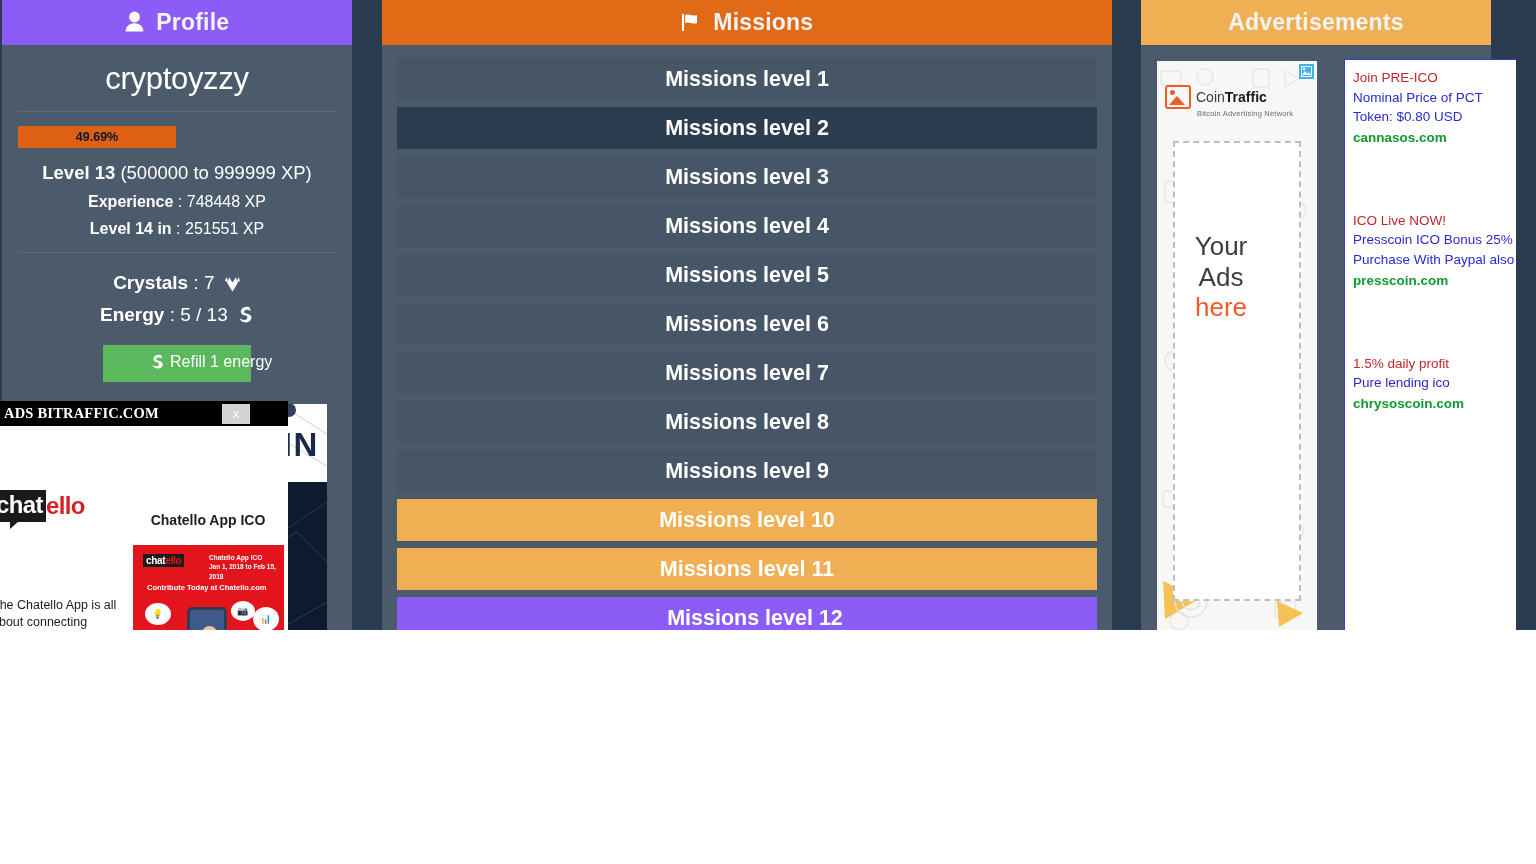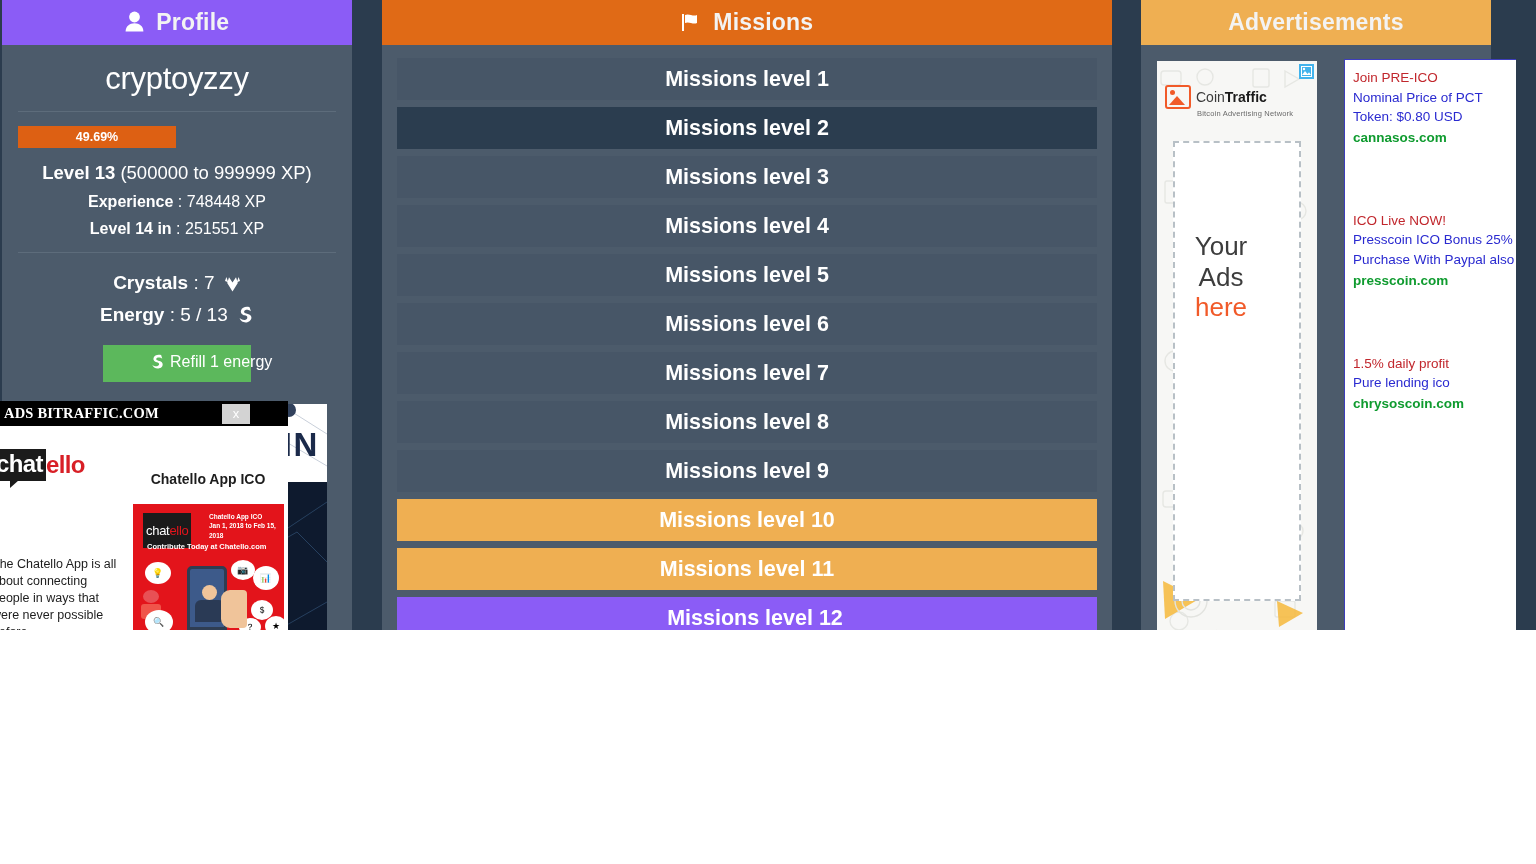--- a/index.html
+++ b/index.html
@@ -79,21 +79,21 @@
   #xp-bar-outer {
     height: 22px;
     background: #4c5b6b;
     margin: 14px 0 0 0;
     overflow: hidden;
     position: relative;
   }
   #xp-bar-fill {
     height: 34px;
     background: #dd6013;
-    color: #ffffff;
+    color: #0f172a;
     font-size: 12.5px;
     font-weight: bold;
     text-align: center;
     line-height: 22px;
   }
   #level-line {
     text-align: center;
     color: #ffffff;
     font-size: 18.5px;
     margin-top: 14px;
@@ -364,20 +364,21 @@
     font-family: "Liberation Sans", sans-serif;
     cursor: pointer;
     line-height: 20px;
     text-align: center;
   }
   #popup-stage {
     position: relative;
     width: 250px;
     height: 204px;
     background: #ffffff;
+    margin-top: 41px;
   }
   #chatello-logo {
     position: absolute;
     left: -8px; top: 24px;
     height: 30px;
     display: flex;
     align-items: center;
   }
   #chat-blk {
     background: #1b1b1b;
@@ -429,23 +430,23 @@
     width: 151px;
     height: 126px;
     background: #e3141b;
     overflow: hidden;
   }
   #cc-logo {
     position: absolute;
     left: 10px; top: 9px;
     background: #1b1b1b;
     color: #ffffff;
-    font-size: 13px;
-    font-weight: normal;
-    padding: 10px 3px;
+    font-size: 10px;
+    font-weight: bold;
+    padding: 1px 3px;
     letter-spacing: -.3px;
   }
   #cc-logo i { color: #e3141b; font-style: normal; }
   #cc-dates {
     position: absolute;
     left: 76px; top: 8px;
     color: #ffffff;
     font-size: 6.5px;
     line-height: 1.45;
     font-weight: bold;

